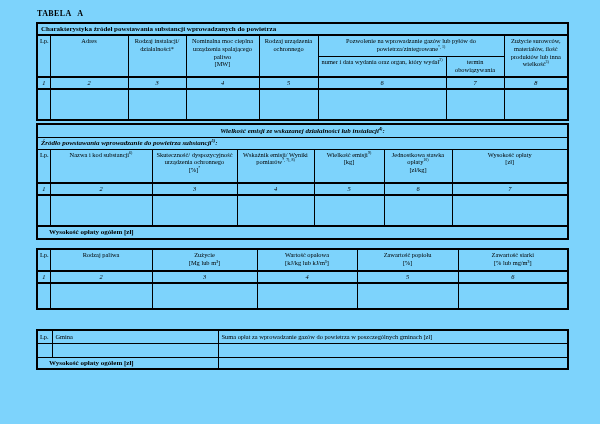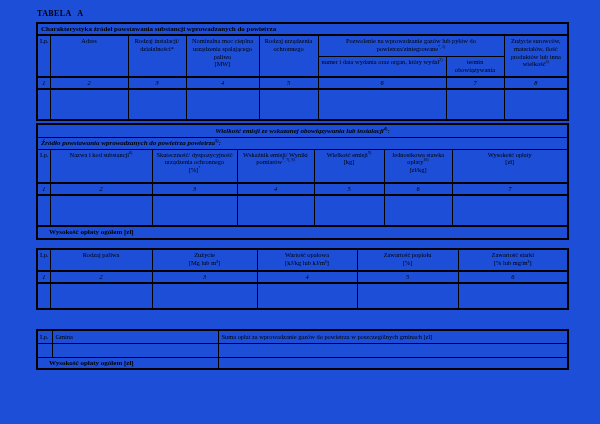--- a/index.html
+++ b/index.html
@@ -3,21 +3,21 @@
 <meta charset="utf-8">
 <style>
   * { box-sizing: border-box; }
   html, body { margin: 0; padding: 0; }
   body {
     width: 600px; height: 424px;
     background: #ffffff;
     font-family: "Liberation Serif", serif;
     color: #000;
   }
-  .page { position: relative; width: 600px; height: 424px; overflow: hidden; background:#1d4ed8; }
+  .page { position: relative; width: 600px; height: 424px; overflow: hidden; background:#7dd3fc; }
 
   .doc-title {
     position: absolute; left: 37px; top: 9px;
     font-size: 8px; font-weight: 700; word-spacing: 4px; letter-spacing: .4px;
   }
 
   table.form {
     position: absolute; left: 36px;
     width: 531px; table-layout: fixed;
     border-collapse: collapse;
@@ -134,26 +134,26 @@
         <col style="width:102px">
         <col style="width:85px">
         <col style="width:77px">
       <col style="width:70px">
         <col style="width:68px">
         <col style="width:116px">
     </colgroup>
     <tbody>
         <tr class="center-title" style="height:13px">
       <th colspan="7">
-        <span>Wielkość emisji ze wskazanej obowiązywania lub instalacji</span><sup>4)</sup><span>:</span>
+        <span>Wielkość emisji ze wskazanej działalności lub instalacji</span><sup>4)</sup><span>:</span>
       </th>
     </tr>
     <tr class="left-title" style="height:12px">
       <th colspan="7">
-        <span>Źródło powstawania wprowadzanych do powietrza powietrza</span><sup>5)</sup><span>:</span>
+        <span>Źródło powstawania wprowadzanie do powietrza substancji</span><sup>5)</sup><span>:</span>
       </th>
     </tr>
     <tr style="height:34px">
       <th>Lp.</th>
       <th>
         <span>Nazwa i kod substancji</span><sup>6)</sup>
       </th>
       <th>
         <span>Skuteczność/ dyspozycyjność urządzenia ochronnego</span>
         <span class="block"><span>[%]</span><sup>*</sup></span>

